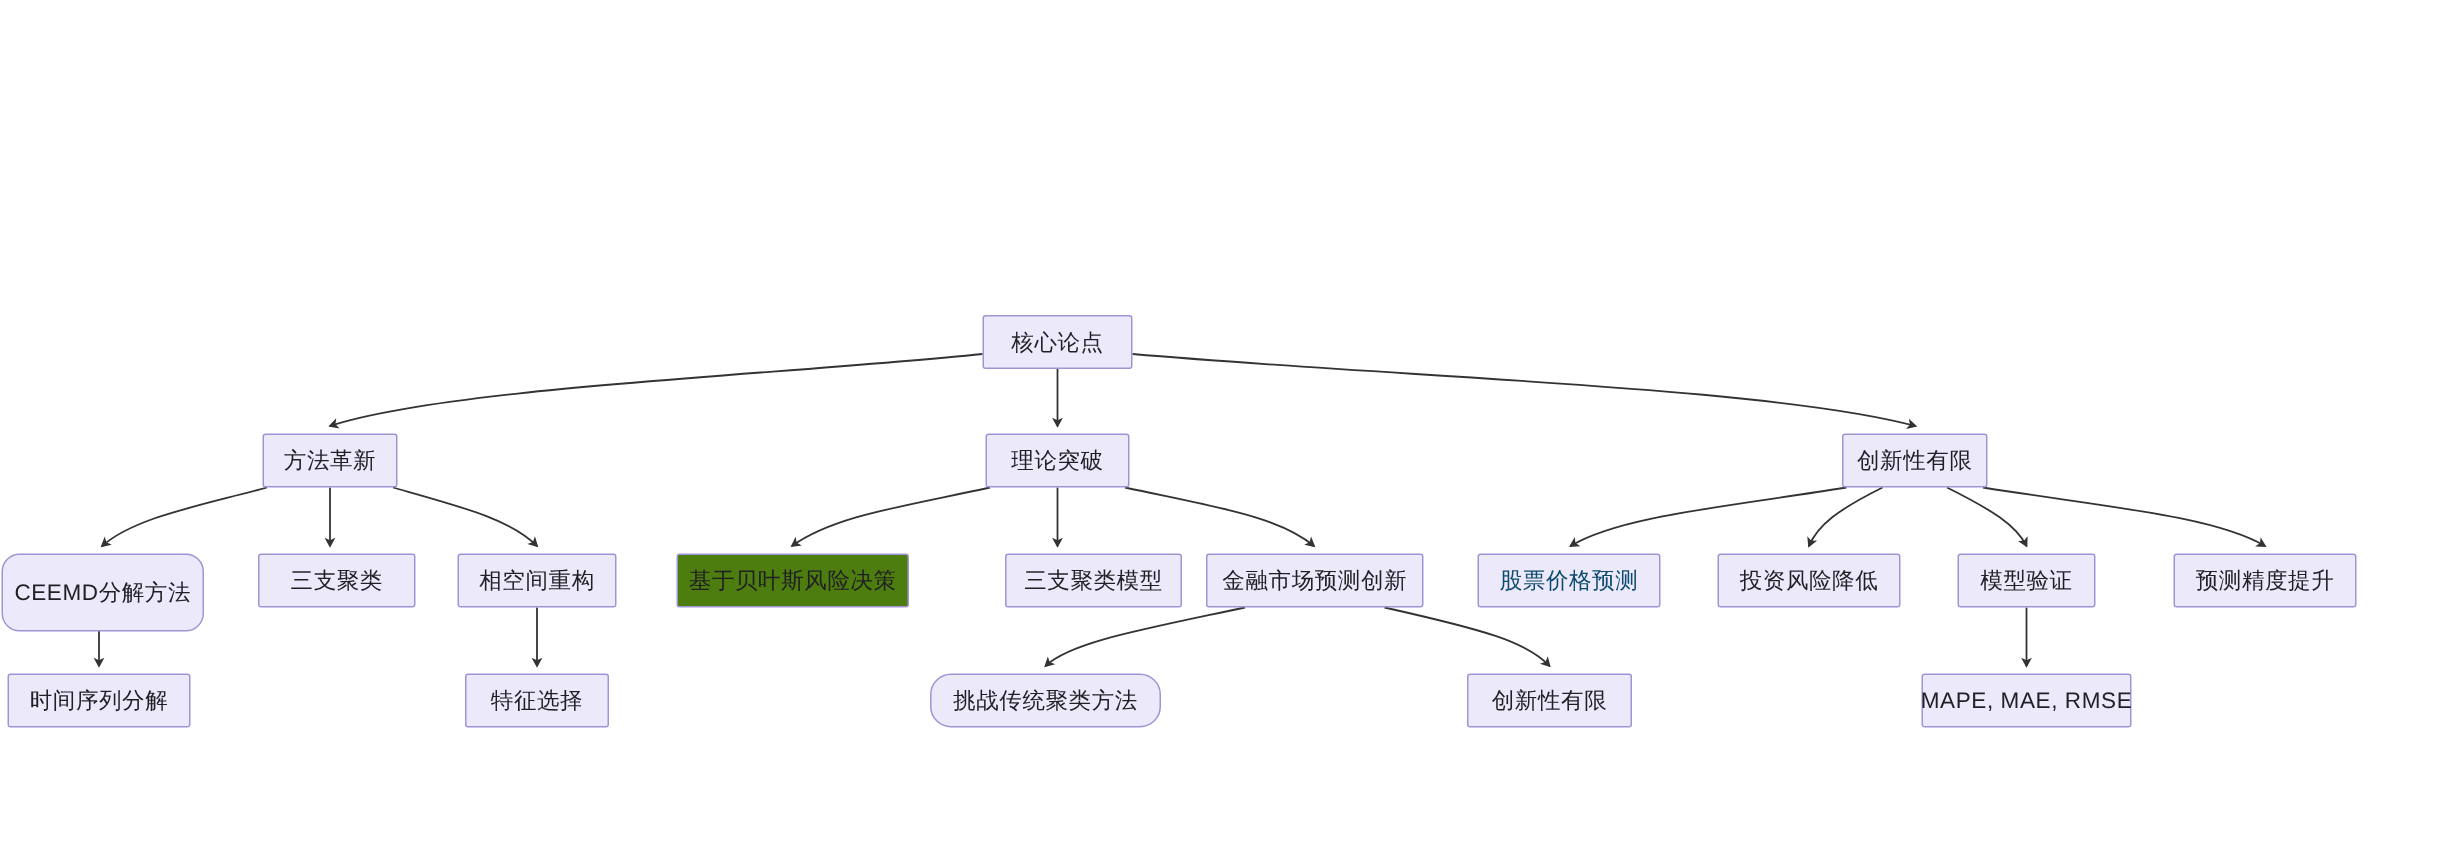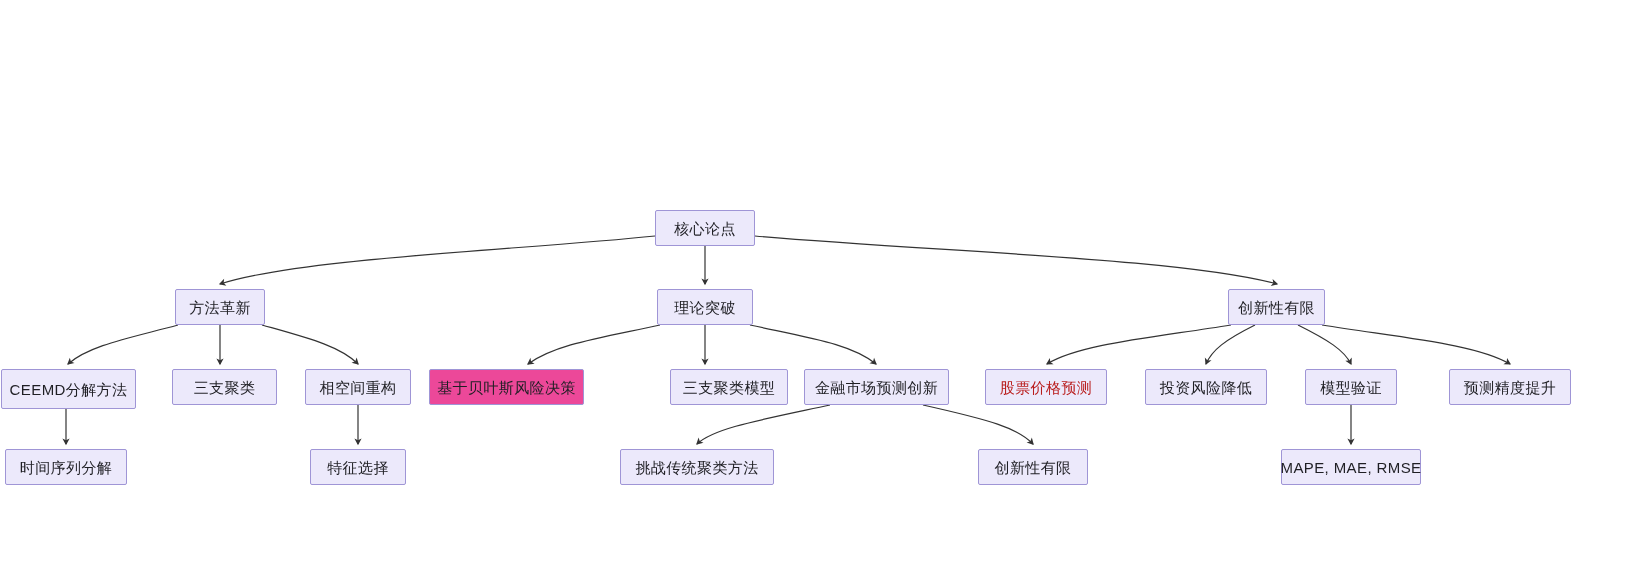--- a/index.html
+++ b/index.html
@@ -81,57 +81,57 @@
       </div>
       <div class="node" style="left: 175px; top: 289px; width: 90px; height: 36px; background: rgb(236, 233, 251); border-color: rgb(159, 149, 214); color: rgb(31, 31, 36);">
         <span class="node-label">方法革新</span>
       </div>
       <div class="node" style="left: 657px; top: 289px; width: 96px; height: 36px; background: rgb(236, 233, 251); border-color: rgb(159, 149, 214); color: rgb(31, 31, 36);">
         <span class="node-label">理论突破</span>
       </div>
       <div class="node" style="left: 1228px; top: 289px; width: 97px; height: 36px; background: rgb(236, 233, 251); border-color: rgb(159, 149, 214); color: rgb(31, 31, 36);">
         <span class="node-label">创新性有限</span>
       </div>
-      <div class="node" style="left: 1px; top: 369px; width: 135px; height: 40px; background: rgb(236, 233, 251); border-color: rgb(159, 149, 214); color: rgb(31, 31, 36);">
+      <div class="node" style="left: 1px; top: 369px; width: 135px; height: 52px; background: rgb(236, 233, 251); border-color: rgb(159, 149, 214); color: rgb(31, 31, 36); border-radius: 12px;">
         <span class="node-label">CEEMD分解方法</span>
       </div>
       <div class="node" style="left: 172px; top: 369px; width: 105px; height: 36px; background: rgb(236, 233, 251); border-color: rgb(159, 149, 214); color: rgb(31, 31, 36);">
         <span class="node-label">三支聚类</span>
       </div>
       <div class="node" style="left: 305px; top: 369px; width: 106px; height: 36px; background: rgb(236, 233, 251); border-color: rgb(159, 149, 214); color: rgb(31, 31, 36);">
         <span class="node-label">相空间重构</span>
       </div>
-      <div class="node" style="left: 429px; top: 369px; width: 155px; height: 36px; background: #ec4899; border-color: rgb(159, 149, 214); color: rgb(31, 31, 36);">
+      <div class="node" style="left: 451px; top: 369px; width: 155px; height: 36px; background: #4d7c0f; border-color: rgb(159, 149, 214); color: rgb(31, 31, 36);">
         <span class="node-label">基于贝叶斯风险决策</span>
       </div>
       <div class="node" style="left: 646px; top: 369px; width: 118px; height: 36px; background: rgb(236, 233, 251); border-color: rgb(159, 149, 214); color: rgb(31, 31, 36); margin-left: 24px;">
         <span class="node-label">三支聚类模型</span>
       </div>
       <div class="node" style="left: 804px; top: 369px; width: 145px; height: 36px; background: rgb(236, 233, 251); border-color: rgb(159, 149, 214); color: rgb(31, 31, 36);">
         <span class="node-label">金融市场预测创新</span>
       </div>
-      <div class="node" style="left: 985px; top: 369px; width: 122px; height: 36px; background: rgb(236, 233, 251); border-color: rgb(159, 149, 214); color: #b91c1c;">
+      <div class="node" style="left: 985px; top: 369px; width: 122px; height: 36px; background: rgb(236, 233, 251); border-color: rgb(159, 149, 214); color: #0c4a6e;">
         <span class="node-label">股票价格预测</span>
       </div>
       <div class="node" style="left: 1145px; top: 369px; width: 122px; height: 36px; background: rgb(236, 233, 251); border-color: rgb(159, 149, 214); color: rgb(31, 31, 36); justify-content: center;">
         <span class="node-label">投资风险降低</span>
       </div>
       <div class="node" style="left: 1305px; top: 369px; width: 92px; height: 36px; background: rgb(236, 233, 251); border-color: rgb(159, 149, 214); color: rgb(31, 31, 36);">
         <span class="node-label">模型验证</span>
       </div>
       <div class="node" style="left: 1449px; top: 369px; width: 122px; height: 36px; background: rgb(236, 233, 251); border-color: rgb(159, 149, 214); color: rgb(31, 31, 36);">
         <span class="node-label">预测精度提升</span>
       </div>
       <div class="node" style="left: 5px; top: 449px; width: 122px; height: 36px; background: rgb(236, 233, 251); border-color: rgb(159, 149, 214); color: rgb(31, 31, 36);">
         <span class="node-label">时间序列分解</span>
       </div>
       <div class="node" style="left: 310px; top: 449px; width: 96px; height: 36px; background: rgb(236, 233, 251); border-color: rgb(159, 149, 214); color: rgb(31, 31, 36);">
         <span class="node-label">特征选择</span>
       </div>
-      <div class="node" style="left: 620px; top: 449px; width: 154px; height: 36px; background: rgb(236, 233, 251); border-color: rgb(159, 149, 214); color: rgb(31, 31, 36);">
+      <div class="node" style="left: 620px; top: 449px; width: 154px; height: 36px; background: rgb(236, 233, 251); border-color: rgb(159, 149, 214); color: rgb(31, 31, 36); border-radius: 14px;">
         <span class="node-label">挑战传统聚类方法</span>
       </div>
       <div class="node" style="left: 978px; top: 449px; width: 110px; height: 36px; background: rgb(236, 233, 251); border-color: rgb(159, 149, 214); color: rgb(31, 31, 36);">
         <span class="node-label">创新性有限</span>
       </div>
       <div class="node" style="left: 1281px; top: 449px; width: 140px; height: 36px; background: rgb(236, 233, 251); border-color: rgb(159, 149, 214); color: rgb(31, 31, 36);">
         <span class="node-label">MAPE, MAE, RMSE</span>
       </div>
     </div>
 </div>

